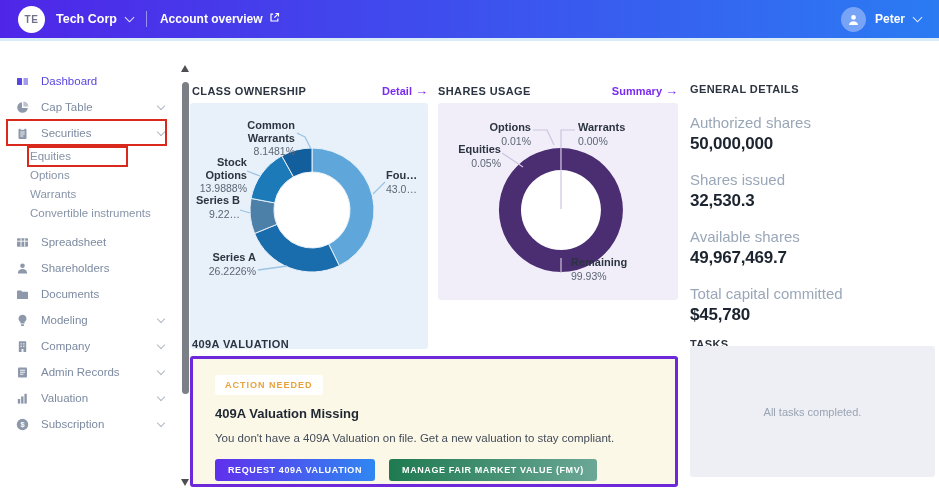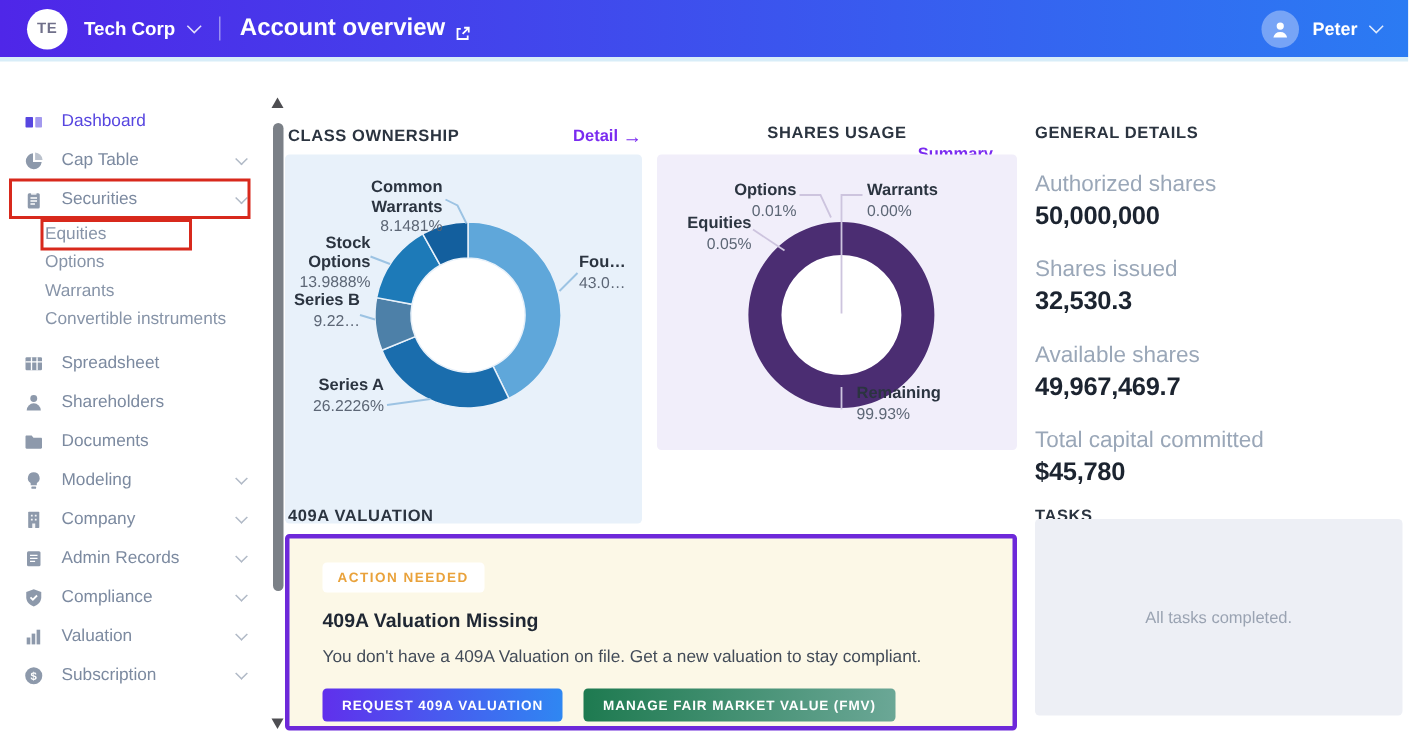--- a/index.html
+++ b/index.html
@@ -10,21 +10,21 @@
   
   .header { position:absolute; top:0; left:0; right:0; height:41px;
     background:linear-gradient(90deg,#4f26e8 0%,#2b7bf3 100%);
     border-bottom:3px solid #d8edf8; display:flex; align-items:center; padding:0 18px; }
   .co-avatar { width:27px; height:27px; border-radius:50%; background:#fff; color:#70708a;
     font-size:10px; font-weight:bold; letter-spacing:.5px; display:flex; align-items:center; justify-content:center; }
   .co-name { color:#fff; font-size:12.5px; font-weight:bold; margin-left:11px; }
   .chev-w { width:7px; height:7px; border-right:1.6px solid rgba(255,255,255,.85);
     border-bottom:1.6px solid rgba(255,255,255,.85); transform:rotate(45deg); margin:-3px 0 0 9px; }
   .hdr-divider { width:1px; height:16px; background:rgba(255,255,255,.45); margin:0 13px; }
-  .page-link { color:#fff; font-size:16px; font-weight:bold; display:flex; align-items:flex-end; gap:6px; }
+  .page-link { color:#fff; font-size:12px; font-weight:bold; display:flex; align-items:flex-start; gap:6px; }
   .hdr-right { margin-left:auto; display:flex; align-items:center; }
   .user-avatar { width:25px; height:25px; border-radius:50%; background:rgba(255,255,255,.35);
     display:flex; align-items:center; justify-content:center; }
   .user-name { color:#fff; font-size:12px; font-weight:bold; margin-left:9px; }
 
   
   .sidebar { position:absolute; top:42px; left:0; width:180px; bottom:0; background:#fff; padding-top:26px; }
   .nav-item { position:relative; height:26px; display:flex; align-items:center; padding:0 14px 0 16px;
     font-size:11.5px; color:#7c8aa0; cursor:pointer; }
   .nav-sub { position:relative; height:19px; display:flex; align-items:center; padding-left:30px;
@@ -219,30 +219,20 @@
             <rect x="2" y="1.5" width="9" height="10" rx="1"></rect>
             <path d="M4 4.2h5M4 6.2h5M4 8.2h3.4" stroke="#fff" stroke-width=".9" fill="none"></path>
           </svg>
       </span>
       <span class="nav-label">Admin Records</span>
       <span class="chev-g"></span>
     </div>
     <div class="nav-item">
       <span class="nav-icon">
         <svg width="13" height="13" viewBox="0 0 13 13" fill="currentColor">
-            <path d="M6.5.8 11.5 2.6v3.6c0 3-2.1 5-5 6.2-2.9-1.2-5-3.2-5-6.2V2.6z"></path>
-            <path d="M4.3 6.2 5.9 7.8l2.8-2.8" stroke="#fff" stroke-width="1.2" fill="none"></path>
-          </svg>
-      </span>
-      <span class="nav-label">Compliance</span>
-      <span class="chev-g"></span>
-    </div>
-    <div class="nav-item">
-      <span class="nav-icon">
-        <svg width="13" height="13" viewBox="0 0 13 13" fill="currentColor">
             <rect x="1.8" y="7" width="2.4" height="4.6"></rect>
             <rect x="5.1" y="4.4" width="2.4" height="7.2"></rect>
             <rect x="8.4" y="1.8" width="2.4" height="9.8"></rect>
           </svg>
       </span>
       <span class="nav-label">Valuation</span>
       <span class="chev-g"></span>
     </div>
     <div class="nav-item">
       <span class="nav-icon">
@@ -264,21 +254,21 @@
 
   <div class="main">
 
     <div class="sec-head" style="left:2px; top:41px; width:236px;">
       <span class="sec-title">CLASS OWNERSHIP</span>
       <span class="sec-link">
         <span>Detail</span>
         <span class="arrow">→</span>
       </span>
     </div>
-    <div class="sec-head" style="left:248px; top:41px; width:240px;flex-direction:column;">
+    <div class="sec-head" style="left:248px; top:41px; width:240px;">
       <span class="sec-title">SHARES USAGE</span>
       <span class="sec-link">
         <span>Summary</span>
         <span class="arrow">→</span>
       </span>
     </div>
     <div class="sec-head" style="left:500px; top:41px; width:245px;">
       <span class="sec-title">GENERAL DETAILS</span>
     </div>
 

